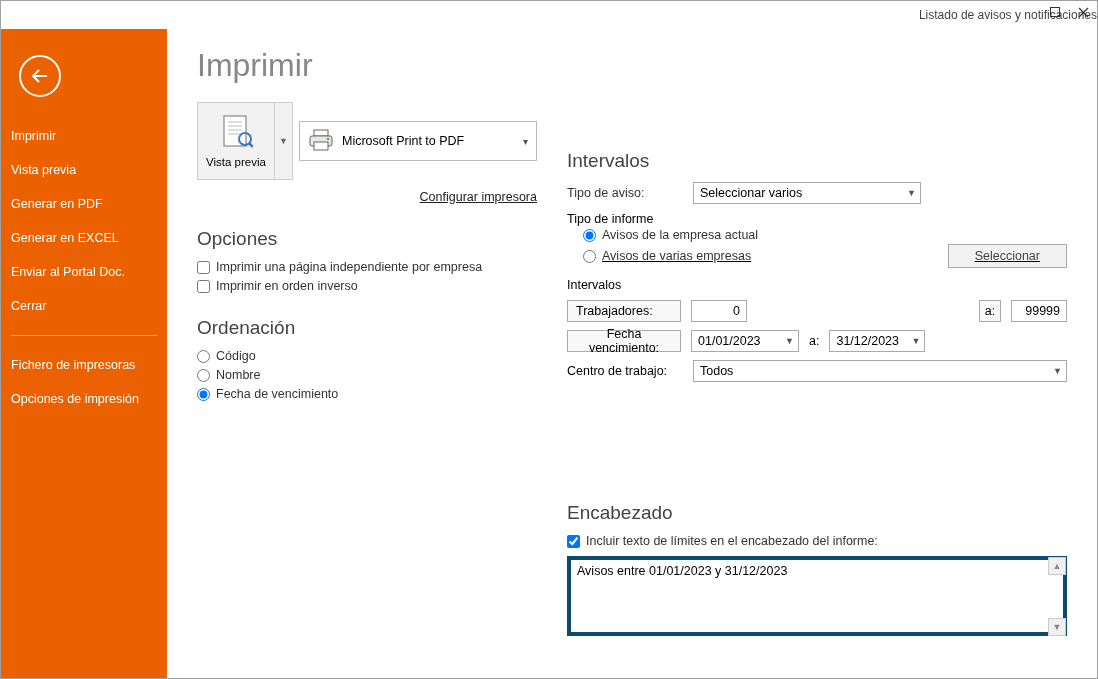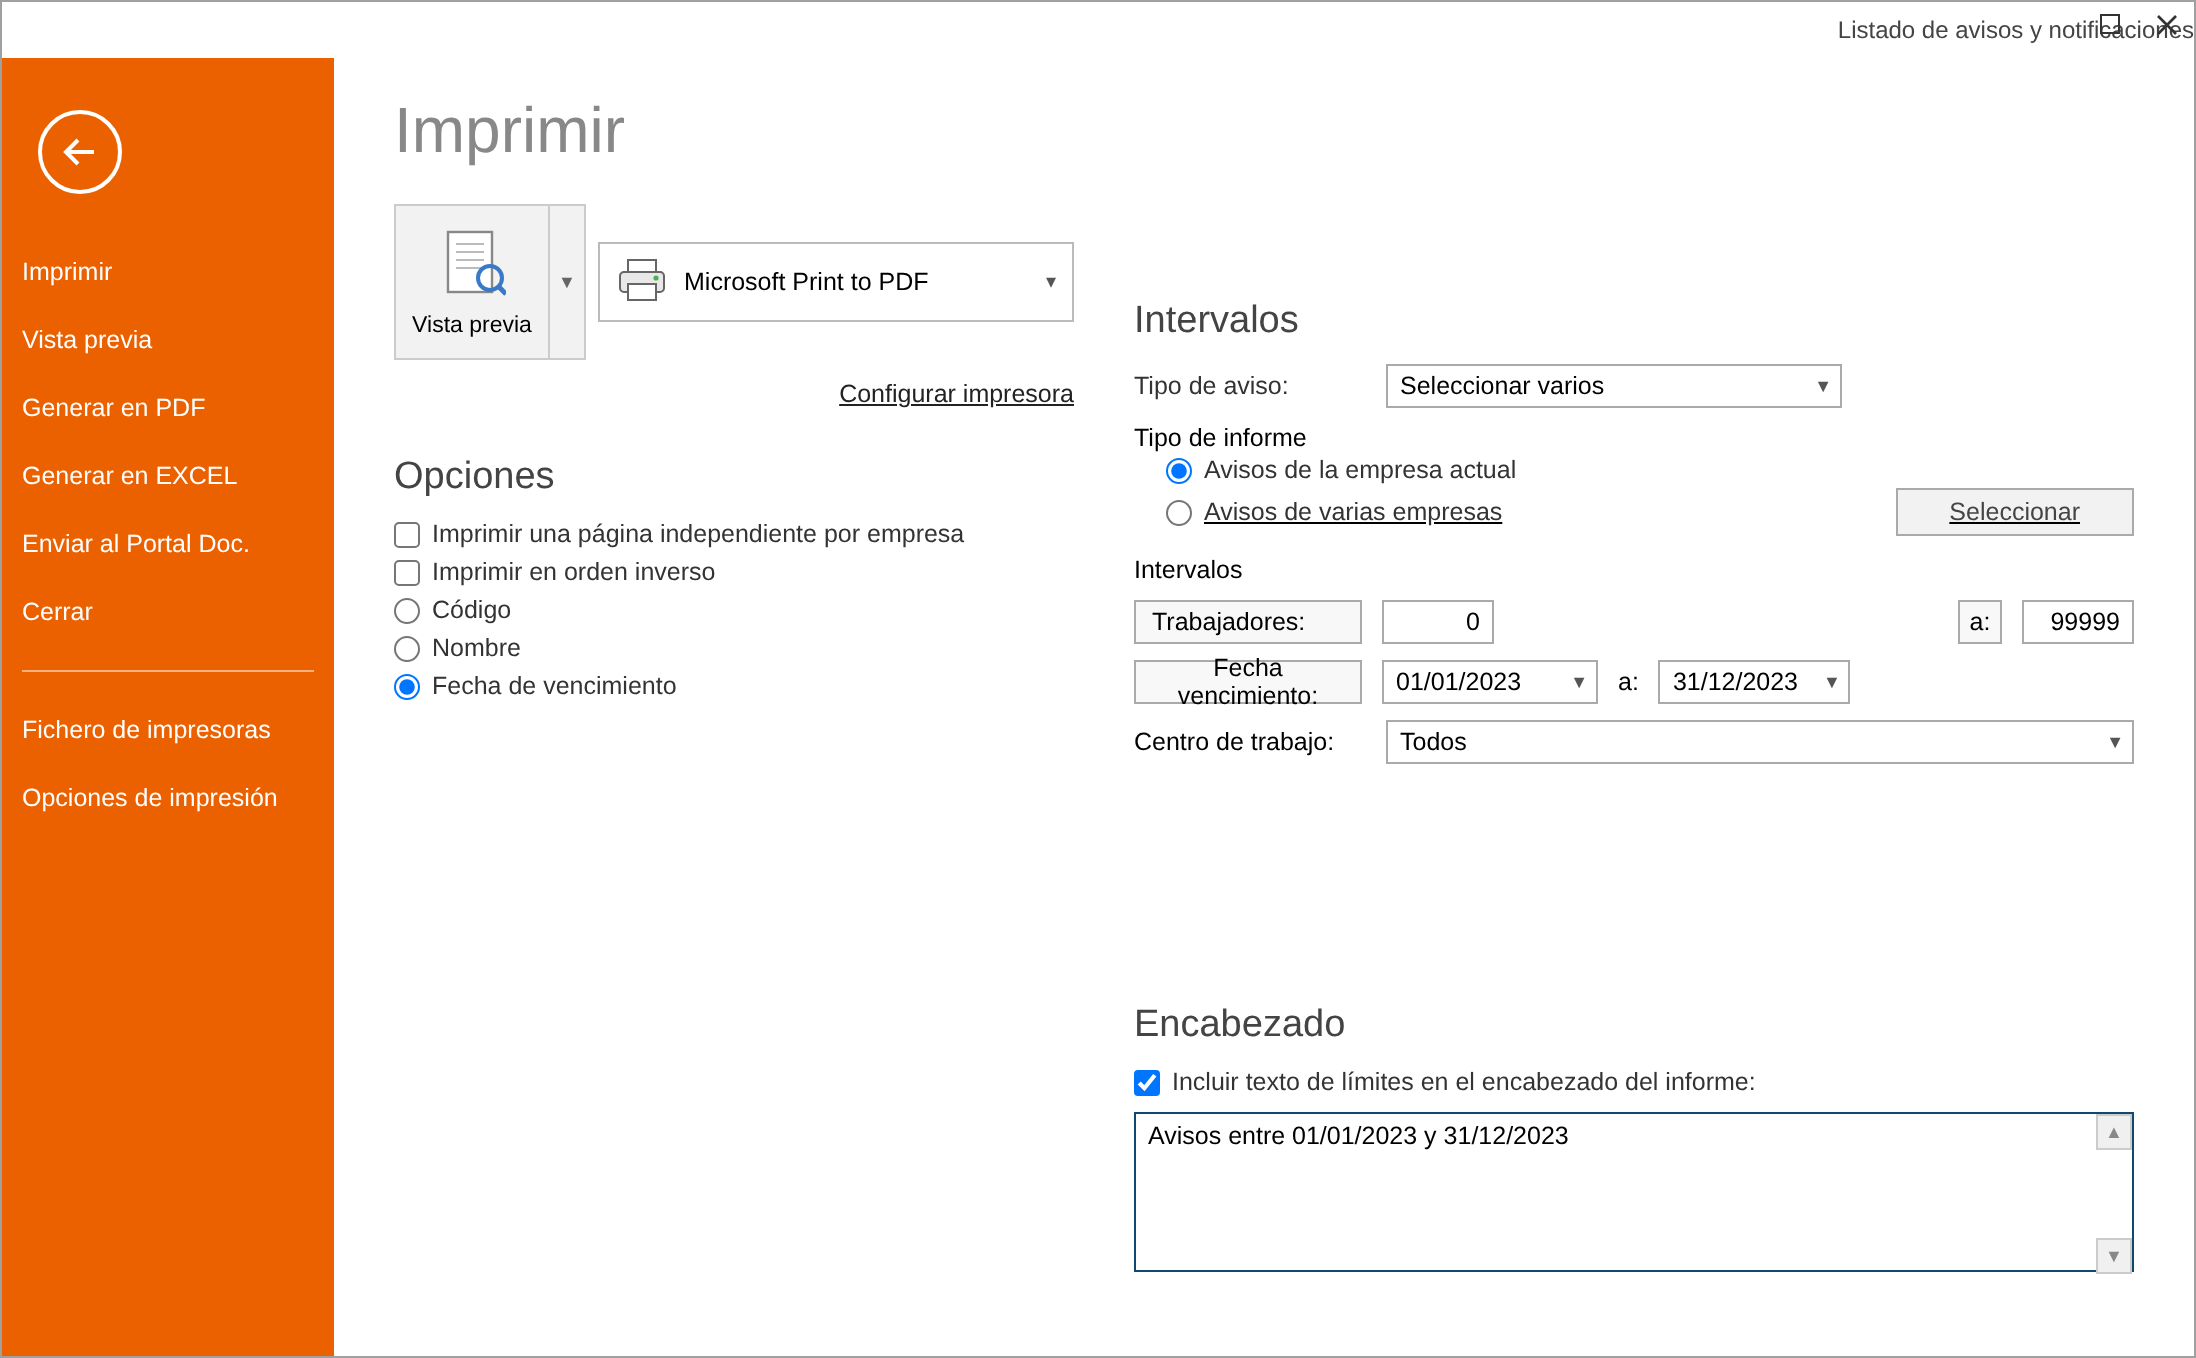--- a/index.html
+++ b/index.html
@@ -46,21 +46,21 @@
   
   .lbl { font-size: 12.5px; font-weight: 600; color: #333; }
   .row { display: flex; align-items: center; margin: 8px 0; gap: 10px; font-size: 12.5px; }
   .combo { border: 1px solid #aaa; height: 22px; display: flex; align-items: center; padding: 0 6px; background: #fff; position: relative; font-size: 12.5px; }
   .combo .dd { position: absolute; right: 4px; font-size: 9px; color: #555; }
   .txt-btn { border: 1px solid #aaa; background: #f8f8f8; height: 22px; padding: 0 8px; font-size: 12.5px; display: inline-flex; align-items: center; cursor: pointer;}
   .txt-input { border: 1px solid #aaa; height: 22px; width: 56px; text-align: right; padding: 0 6px; font-size: 12.5px; }
   .wide-btn { border: 1px solid #aaa; background: #f2f2f2; height: 24px; padding: 0 26px; font-size: 12.5px; color: #444; }
 
   .textarea-wrap { position: relative; margin-top: 8px; }
-  textarea.header-text { width: 100%; height: 80px; border: 1px solid #0c4a6e; font-size: 12.5px; padding: 4px 22px 4px 6px; resize: none; font-family: inherit; }
+  textarea.header-text { width: 100%; height: 80px; border: 4px solid #0c4a6e; font-size: 12.5px; padding: 4px 22px 4px 6px; resize: none; font-family: inherit; }
   .scroll-arrow { position: absolute; right: 1px; width: 18px; height: 18px; background: #f0f0f0; border: 1px solid #ccc; font-size: 9px; display: flex; align-items: center; justify-content: center; color: #888;}
   .sa-up { top: 1px; }
   .sa-down { bottom: 4px; }
 
   .pv-icon { width: 34px; height: 38px; position: relative; }
 </style>
 </head>
 <body>
 
 <div class="titlebar">
@@ -144,20 +144,21 @@
         <h2 class="section">Opciones</h2>
         <label class="chk-row">
           <input type="checkbox" style="">
           <span>Imprimir una página independiente por empresa</span>
         </label>
         <label class="chk-row">
           <input type="checkbox" style="">
           <span>Imprimir en orden inverso</span>
         </label>
 
+        <h2 class="section">Ordenación</h2>
         <label class="radio-row">
           <input type="radio" name="ord" style="">
           <span>Código</span>
         </label>
         <label class="radio-row">
           <input type="radio" name="ord" style="">
           <span>Nombre</span>
         </label>
         <label class="radio-row">
           <input type="radio" name="ord" checked="" style="">

